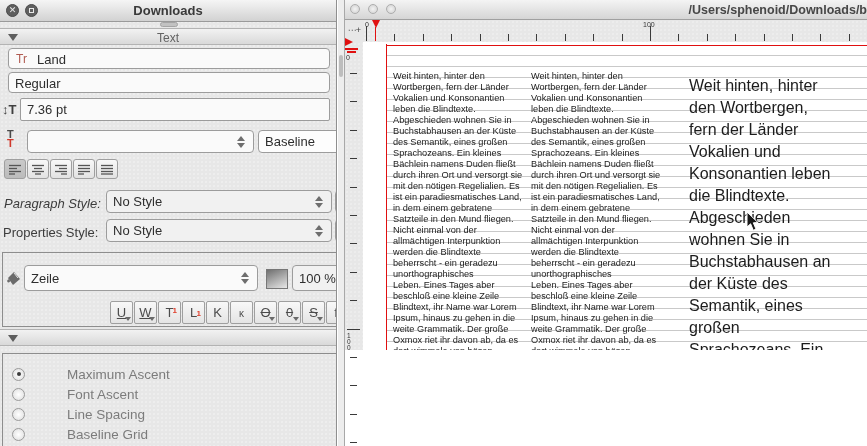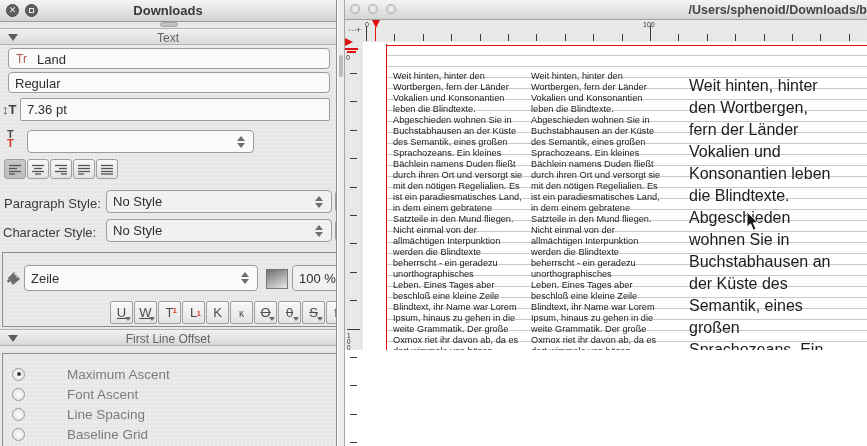--- a/index.html
+++ b/index.html
@@ -150,20 +150,23 @@
 
     <span class="icon-tt" style="left:2px; top:102px; color:#3f3f3f; font-size:13px;">↕T</span>
     <div class="field" style="left:20px; top:98px; width:310px; height:23px; border-radius:2px;">
       <span>7.36 pt</span>
     </div>
 
     <span class="icon-tt" style="left:7px; top:130px; color:#4a4a4a; line-height:9px;">T<br><span style="color:#d0382b;">T</span></span>
     <div class="field" style="left:27px; top:130px; width:227px; height:23px;">
       <span class="chev"></span>
     </div>
+    <div class="field" style="left:258px; top:130px; width:90px; height:23px; background:#fdfdfd;">
+      <span>Baseline</span>
+    </div>
 
     <div class="align-row">
       <div class="abtn active">
         <svg width="14" height="11" viewBox="0 0 14 11">
             <g stroke="#555" stroke-width="1.3">
         <line x1="1" y1="1.5" x2="13" y2="1.5"></line>
               <line x1="1" y1="4.5" x2="9" y2="4.5"></line>
         <line x1="1" y1="7.5" x2="13" y2="7.5"></line>
               <line x1="1" y1="10" x2="7" y2="10"></line>
             </g>
@@ -204,28 +207,28 @@
             <g stroke="#555" stroke-width="1.3">
         <line x1="1" y1="1.5" x2="13" y2="1.5"></line>
               <line x1="1" y1="4.5" x2="13" y2="4.5"></line>
         <line x1="1" y1="7.5" x2="13" y2="7.5"></line>
               <line x1="1" y1="10" x2="13" y2="10"></line>
             </g>
           </svg>
       </div>
     </div>
 
-    <span class="label" style="left:4px; top:196px;">Paragraph Style:</span>
+    <span class="label" style="left:4px; top:196px;font-style:italic;">Paragraph Style:</span>
     <div class="field" style="left:106px; top:190px; width:226px; height:23px; background:#f1f1f1;">
       <span>No Style</span>
       <span class="chev"></span>
     </div>
     <div class="field" style="left:335px; top:190px; width:10px; height:23px;"></div>
 
-    <span class="label" style="left:3px; top:225px;">Character Style:</span>
+    <span class="label" style="left:3px; top:225px;">Properties Style:</span>
     <div class="field" style="left:106px; top:219px; width:226px; height:23px; background:#f1f1f1;">
       <span>No Style</span>
       <span class="chev"></span>
     </div>
     <div class="field" style="left:335px; top:219px; width:10px; height:23px;"></div>
 
     <div class="groupbox" style="left:2px; top:252px; width:341px; height:75px;"></div>
     <svg style="position:absolute; left:5px; top:270px;" width="17" height="17" viewBox="0 0 17 17">
       <path d="M3 8 L9 2 L15 9 L8 15 Z" fill="#6b6b6b"></path>
       <path d="M2 11 q1.6 3 3.2 0 q-1.6-3.5-3.2 0" fill="#6b6b6b"></path>
@@ -247,21 +250,20 @@
         <div class="sbtn"><span class="g">K</span></div>
         <div class="sbtn"><span class="g sm">ᴋ</span></div>
         <div class="sbtn"><span class="g st">O</span><span class="arr"></span></div>
         <div class="sbtn"><span class="g st">0</span><span class="arr"></span></div>
         <div class="sbtn"><span class="g st">S</span><span class="arr"></span></div>
         <div class="sbtn"><span class="g">ﬁ</span></div>
       </div>
 
     <div class="sec-head" style="top:329px;">
       <span class="tri"></span>
-      <span class="lbl">First Line Offset</span>
     </div>
 
     <div class="groupbox" style="left:2px; top:353px; width:335px; height:95px;"></div>
     <div class="radio-row" style="top:366px;">
       <span class="radio checked"></span>
       <span class="rlbl">Maximum Ascent</span>
     </div>
     <div class="radio-row" style="top:386px;">
       <span class="radio"></span>
       <span class="rlbl">Font Ascent</span>

